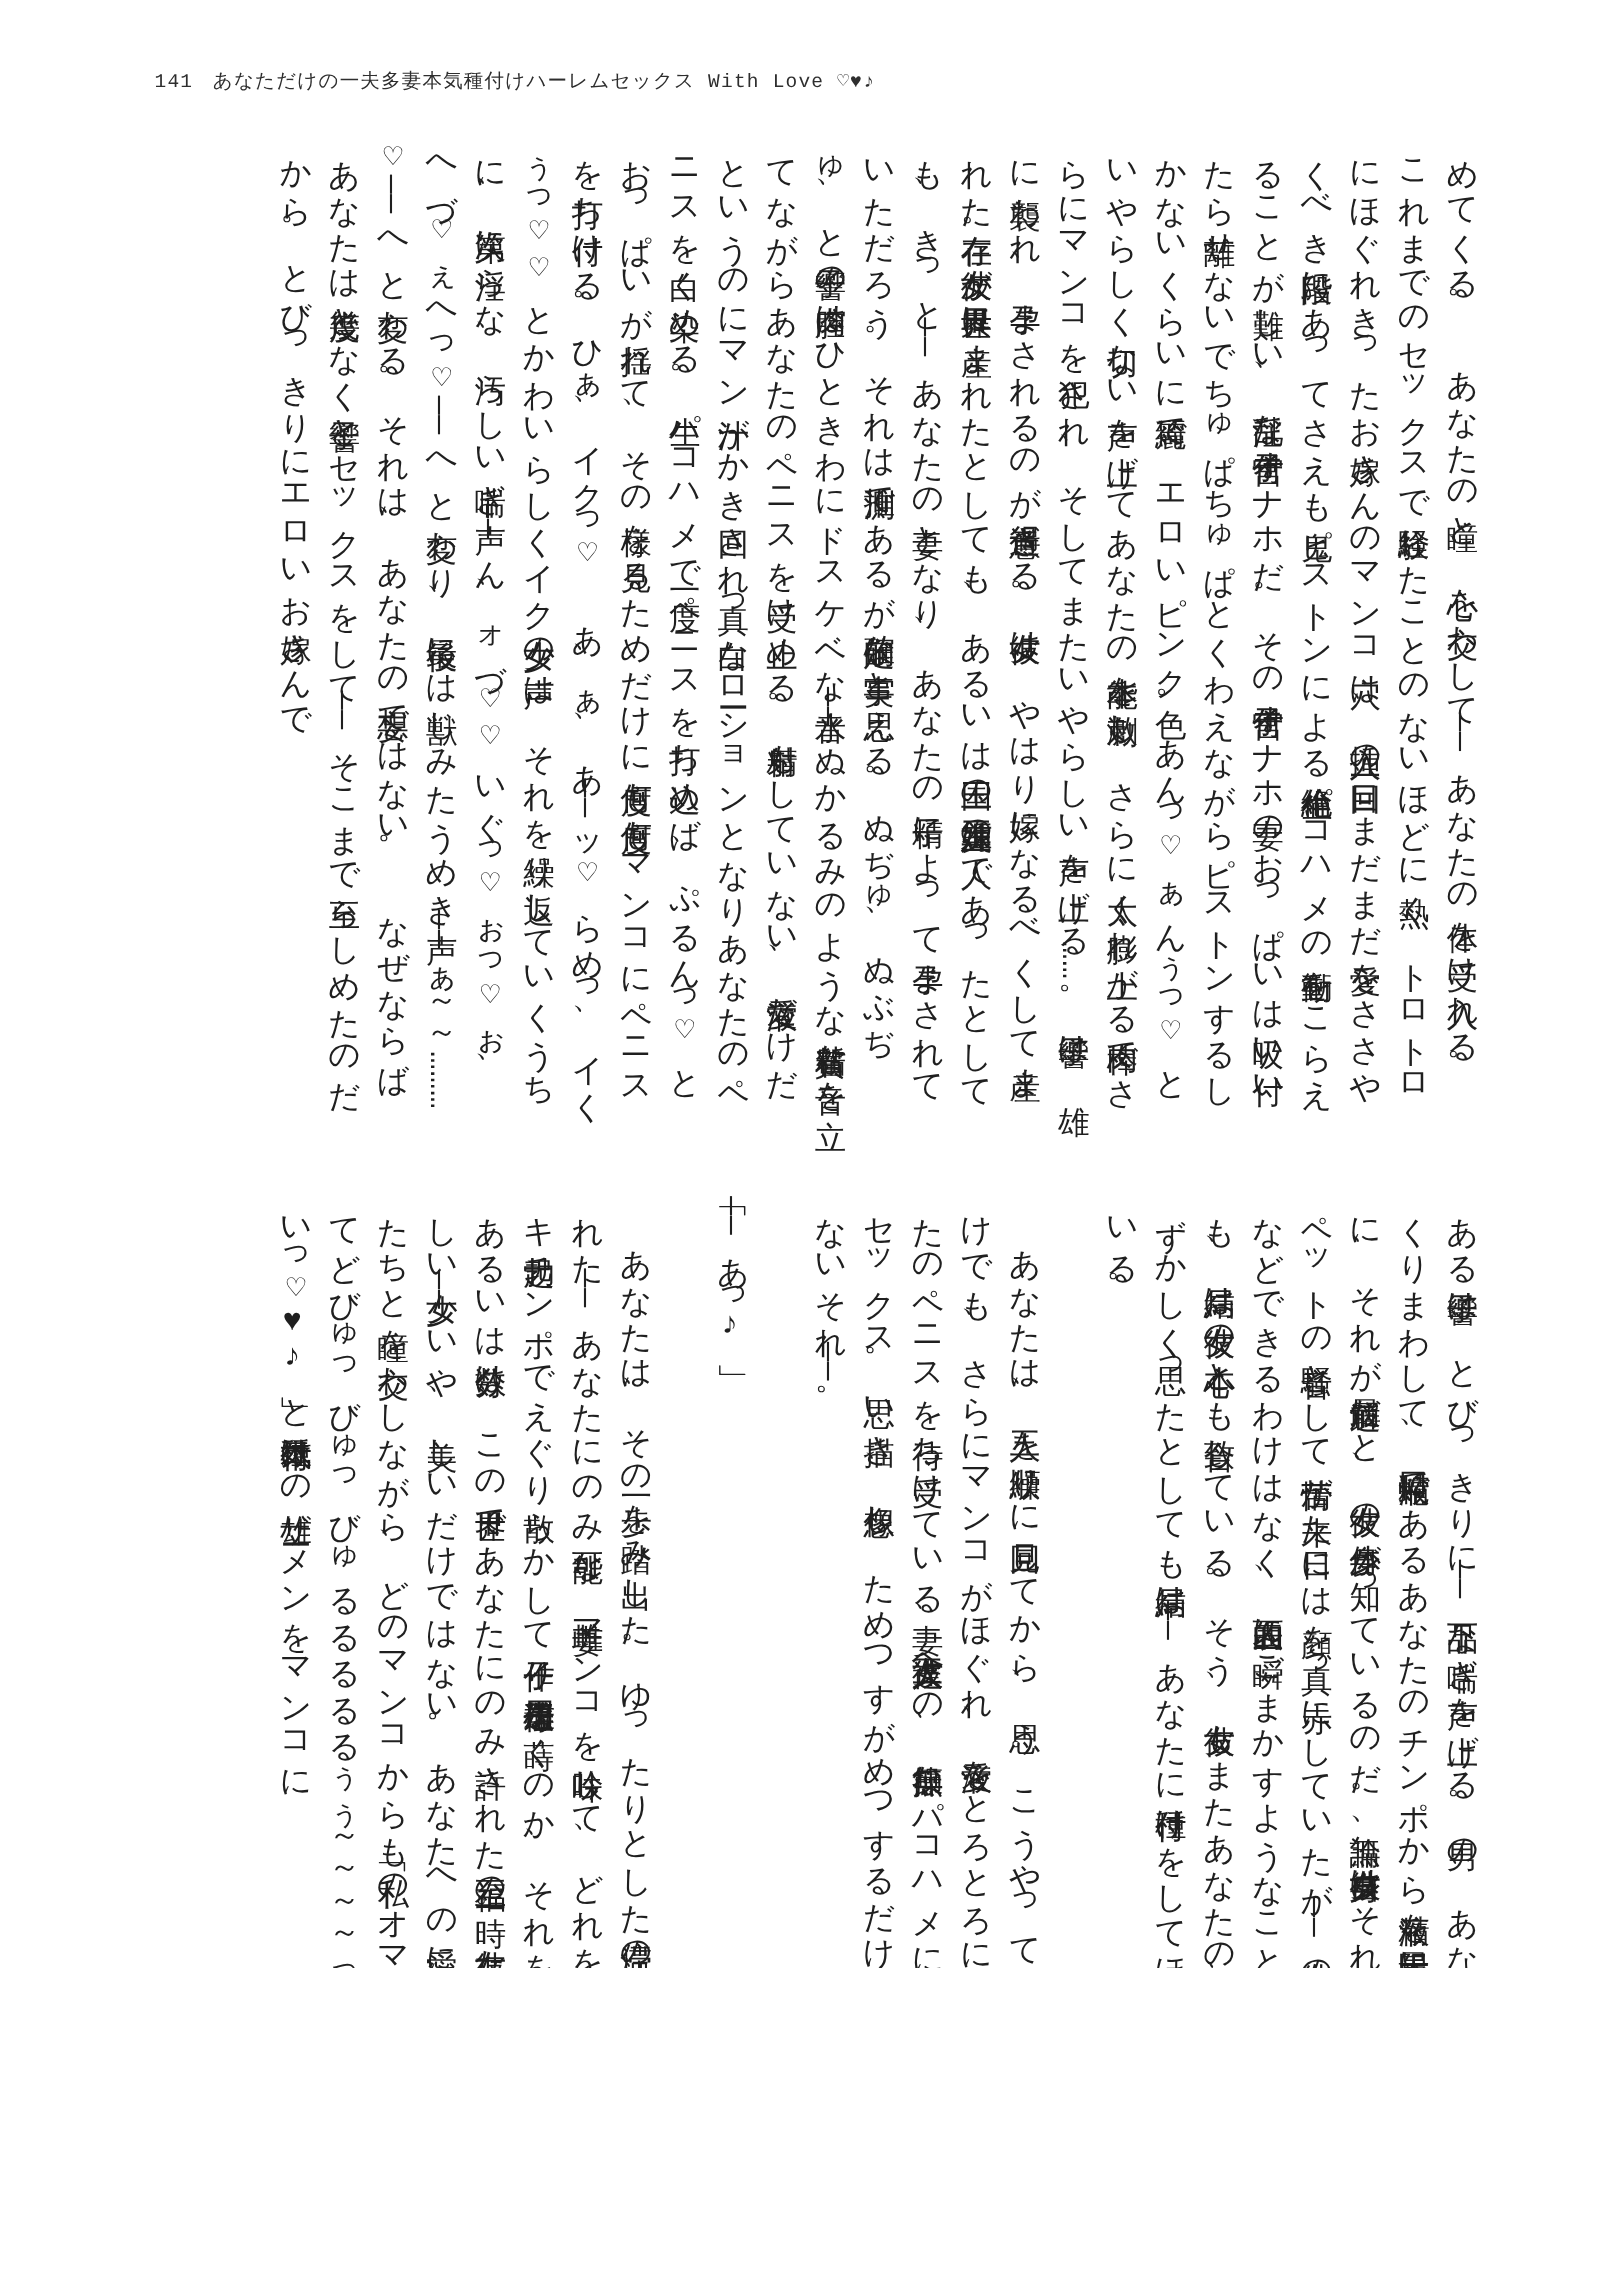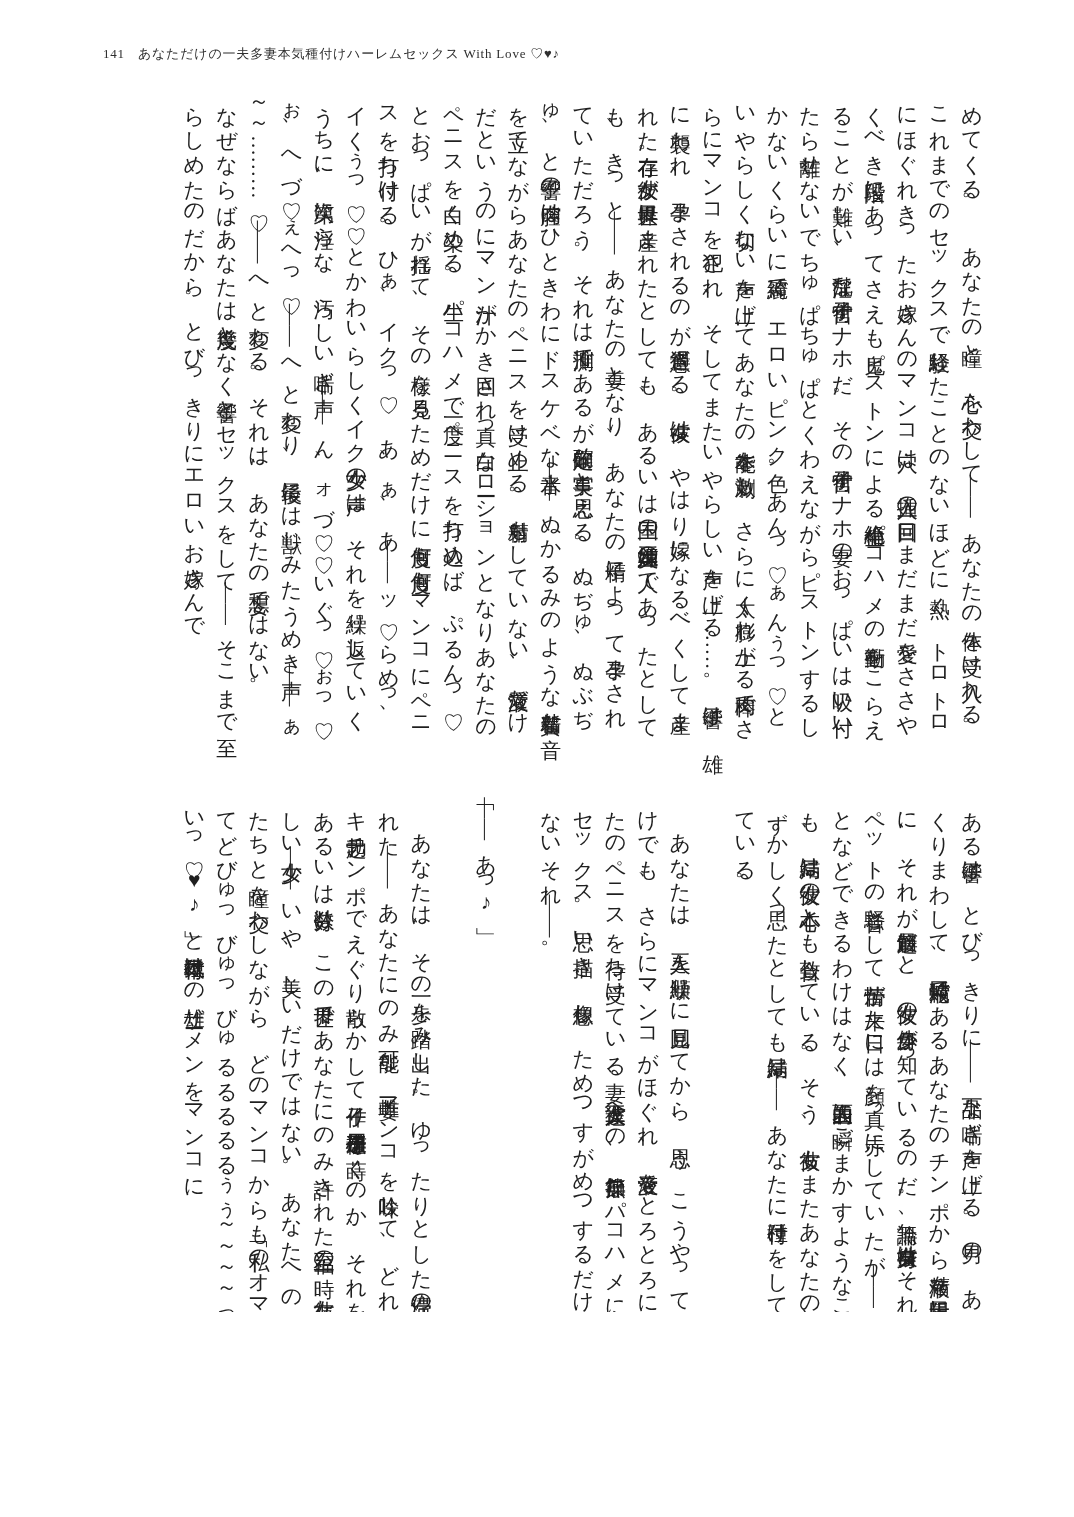--- a/index.html
+++ b/index.html
@@ -6,21 +6,21 @@
     margin: 0;
     padding: 0;
     background: #ffffff;
   }
   .page {
     position: relative;
     width: 1074px;
     height: 1312px;
     background: #ffffff;
     overflow: hidden;
-    font-family: Liberation Serif, serif;
+    font-family: Liberation Mono, monospace;
     color: #1f1f1f;
   }
   
   .running-head {
     position: absolute;
     left: 103px;
     top: 45px;
     font-size: 13px;
     letter-spacing: 0.8px;
     color: #2e2e2e;

